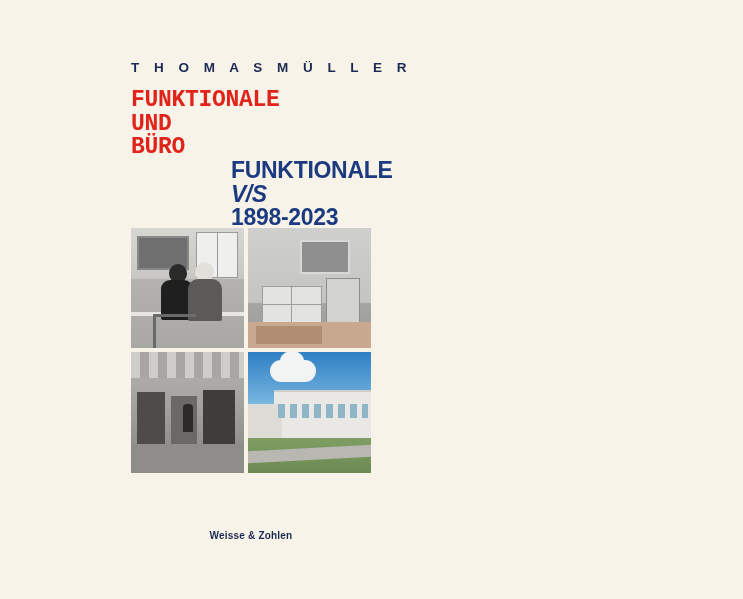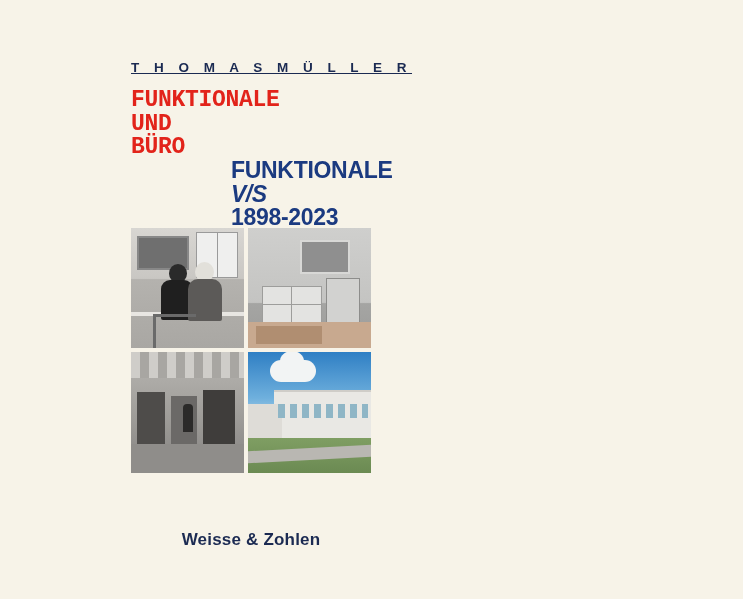--- a/index.html
+++ b/index.html
@@ -26,21 +26,20 @@
     width: 240px;
     height: 500px;
   }
   .author {
     font-size: 13.5px;
     font-weight: bold;
     letter-spacing: 5.5px;
     color: #1b2a52;
     margin: 0 0 14px 0;
     white-space: nowrap;
-    text-decoration: underline;
   }
   .title-block {
     position: relative;
     width: 240px;
     height: 128px;
   }
   .title-red {
     position: absolute;
     left: 0;
     top: 0;
@@ -234,21 +233,21 @@
     background:#b9b7b2;
     transform: skewY(-3deg);
   }
 
   .publisher {
     position: absolute;
     left: 0;
     top: 470px;
     width: 240px;
     text-align: center;
-    font-size: 17px;
+    font-size: 10px;
     font-weight: bold;
     color: #1b2a52;
     letter-spacing: 0.2px;
   }
 </style>
 </head>
 <body>
 
 <div class="page">
   <div class="cover">

